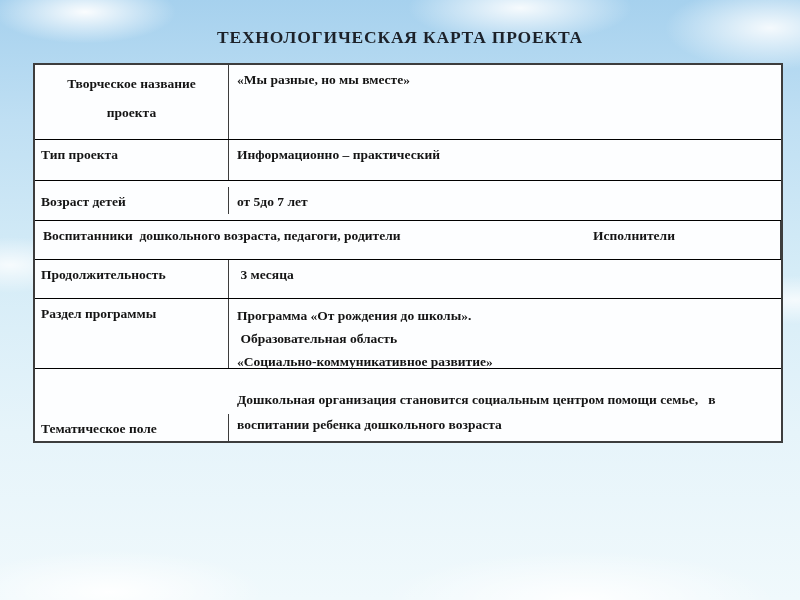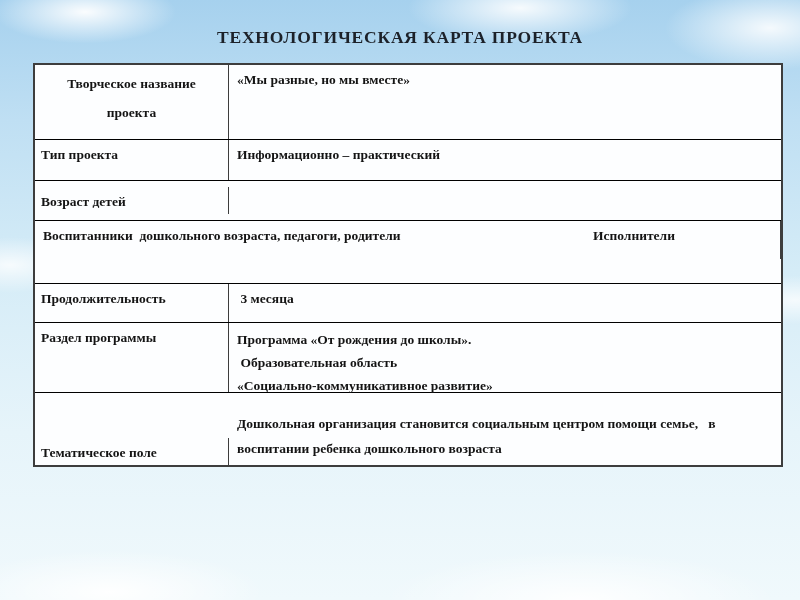--- a/index.html
+++ b/index.html
@@ -70,21 +70,21 @@
   .value {
     flex: 1 1 auto;
     padding: 7px 8px 4px 8px;
     white-space: pre-line;
   }
 
   .r1 { height: 74px; }
   .r2 { height: 40px; }
   .r3 { height: 39px; align-items: center; }
   .r4 { height: 38px; }
-  .r5 { height: 38px; margin-top: 24px; }
+  .r5 { height: 38px; }
   .r6 { height: 69px; }
   .r7 { height: 72px; align-items: flex-end; }
   .r8 { height: 133px; }
 
   .center-label { text-align: center; line-height: 29px; padding-top: 4px; }
   .center-value { text-align: left; }
   .lh23 { line-height: 23px; padding-top: 5px; }
   .lh25 { line-height: 25px; padding-top: 6px; }
   .lh27 { line-height: 27px; padding-top: 5px; }
 </style>
@@ -103,20 +103,21 @@
       <div class="cell value center-value">«Мы разные, но мы вместе»</div>
     </div>
 
     <div class="row r2">
       <div class="cell label">Тип проекта</div>
       <div class="cell value">Информационно – практический</div>
     </div>
 
     <div class="row r3">
       <div class="cell label">Возраст детей</div>
+      <div class="cell value">от 5до 7 лет</div>
     </div>
 
     <div class="row r4">
       <div class="cell value">Воспитанники &nbsp;дошкольного возраста, педагоги, родители</div>
       <div class="cell label">Исполнители</div>
     </div>
 
     <div class="row r5">
       <div class="cell label">Продолжительность</div>
       <div class="cell value">&nbsp;3 месяца</div>

